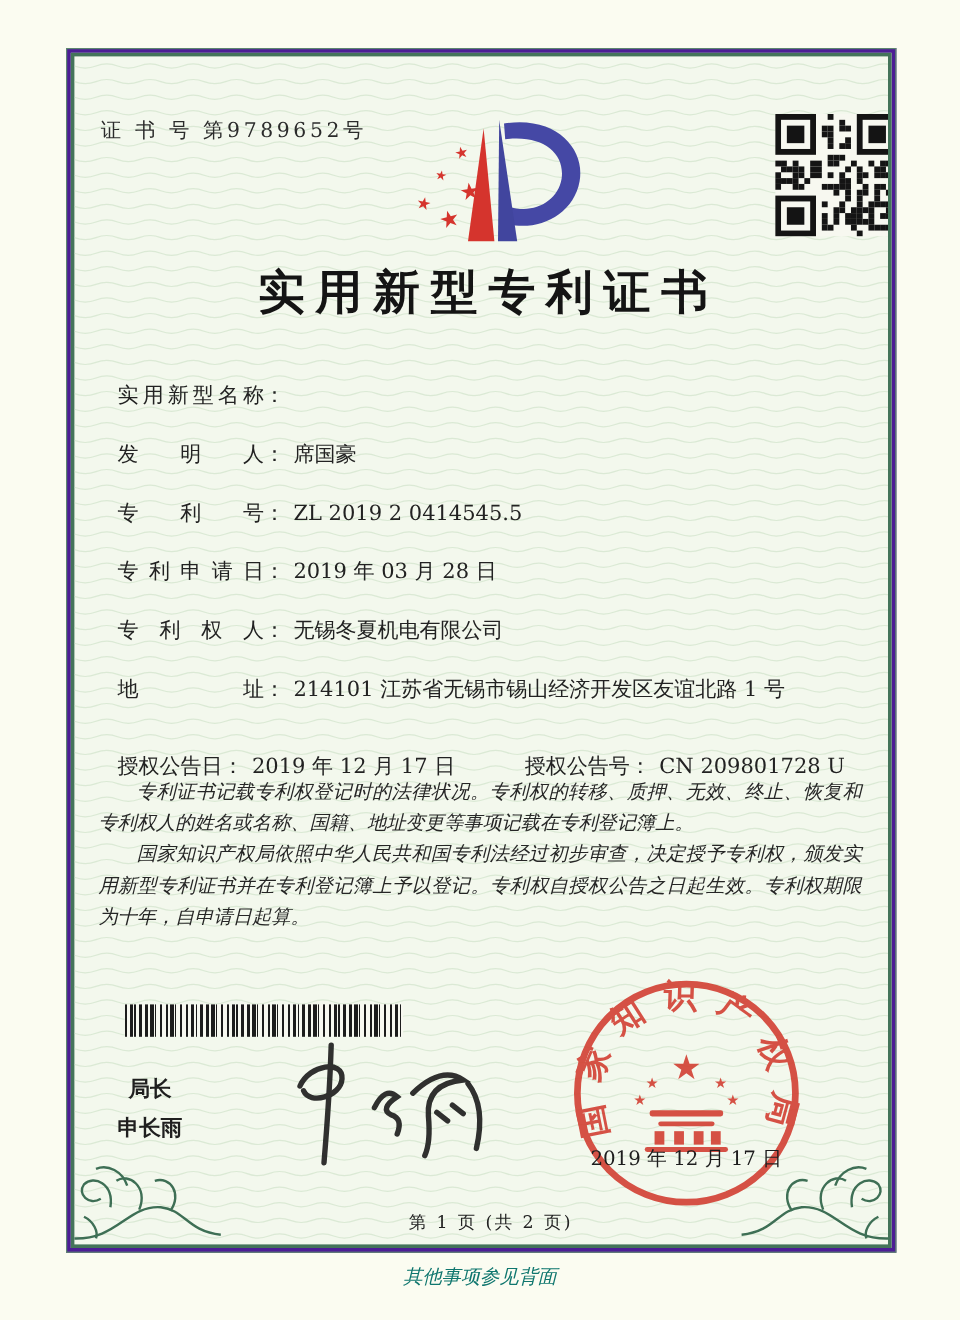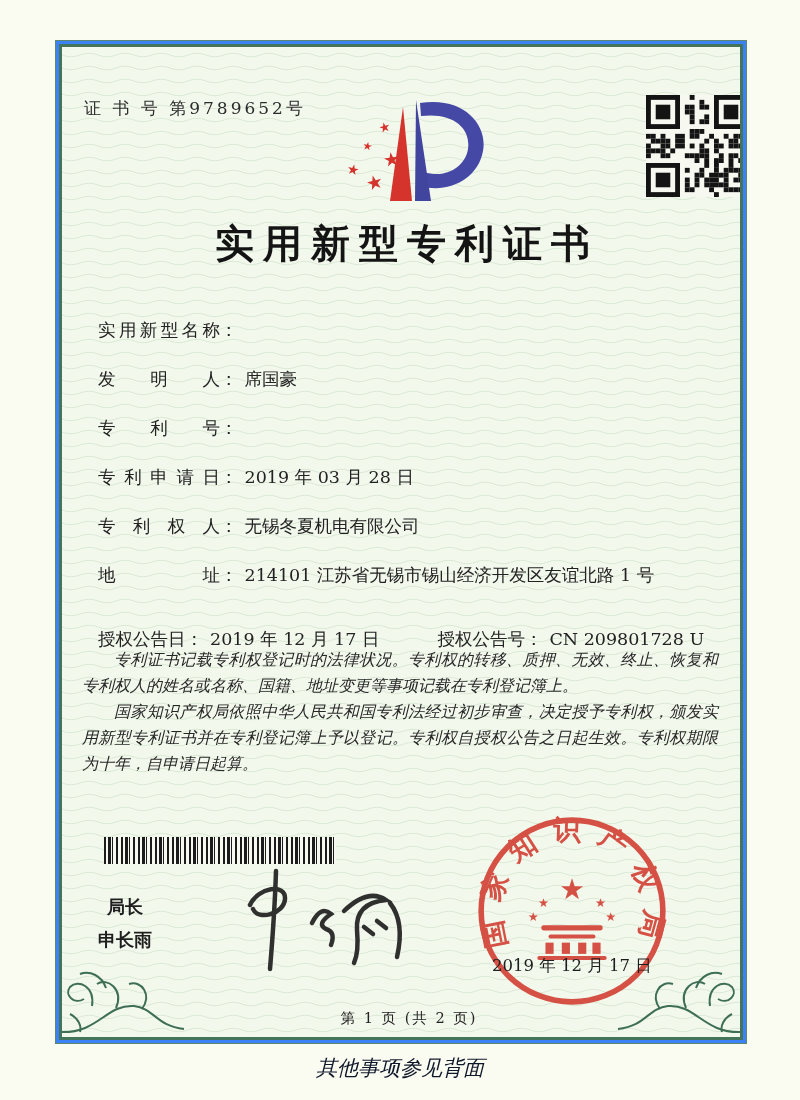--- a/index.html
+++ b/index.html
@@ -3,21 +3,21 @@
 <meta charset="utf-8">
 <style>
   * { margin:0; padding:0; box-sizing:border-box; }
   body { background:#e8e8e0; font-family:"DejaVu Serif","Liberation Serif",serif; }
   .page {
     position:relative; width:800px; height:1100px; margin:0 auto;
     background:#fbfcf1; overflow:hidden; color:#222;
   }
   .frame {
     position:absolute; left:55px; top:40px; width:692px; height:1004px;
-    border:1px solid #5d8670; padding:3px; background:#3b82f6;
+    border:1px solid #5d8670; padding:3px; background:#4c1d95;
   }
   .frame-inner {
     position:relative; width:100%; height:100%;
     border:3px solid #44745a; background:#f3f8ed; overflow:hidden;
   }
   .waves { position:absolute; inset:0; z-index:0; pointer-events:none; }
   .layer { position:absolute; z-index:1; }
 
   .cert-no { left:22px; top:50px; font-size:17px; letter-spacing:3px; color:#2b2b2b; }
 
@@ -51,21 +51,21 @@
 
   .signer { left:36px; top:848px; font-family:"DejaVu Sans","Liberation Sans",sans-serif; font-size:18px; font-weight:600; color:#1f1f1f; }
   .signer div { margin-bottom:9px;text-align:center; }
   .signature { left:152px; top:818px; width:205px; height:108px; }
 
   .seal { left:412px; top:766px; width:196px; height:196px; }
   .seal-date { left:430px; top:908px; width:180px; font-size:16.5px; color:#1d1d1d; white-space:nowrap; }
 
   .page-info { left:0; right:0; top:962px; text-align:center; font-size:14.5px; letter-spacing:2px;padding-left:16px; }
 
-  .back-note { position:absolute; left:0; right:0; top:1054px; text-align:center; font-size:21px; font-style:italic; color:#0f172a; z-index:1; }
+  .back-note { position:absolute; left:0; right:0; top:1054px; text-align:center; font-size:16px; font-style:italic; color:#0f766e; z-index:1; }
 
   .corner { position:absolute; z-index:1; width:150px; height:105px; }
   .corner.br { right:-2px; bottom:-2px; }
   .corner.bl { left:-2px; bottom:-2px; transform:scaleX(-1); }
 </style>
 </head>
 <body>
 
 <div class="page">
   <div class="frame">
@@ -233,20 +233,21 @@
             <span>：</span>
         </div>
         <div class="frow">
           <span class="flabel">发明人</span>
             <span>：</span>
             <span class="fvalue">席国豪</span>
         </div>
         <div class="frow">
           <span class="flabel">专利号</span>
             <span>：</span>
+            <span class="fvalue">ZL 2019 2 0414545.5</span>
         </div>
         <div class="frow">
           <span class="flabel">专利申请日</span>
             <span>：</span>
             <span class="fvalue">2019 年 03 月 28 日</span>
         </div>
         <div class="frow">
           <span class="flabel">专利权人</span>
             <span>：</span>
             <span class="fvalue">无锡冬夏机电有限公司</span>

